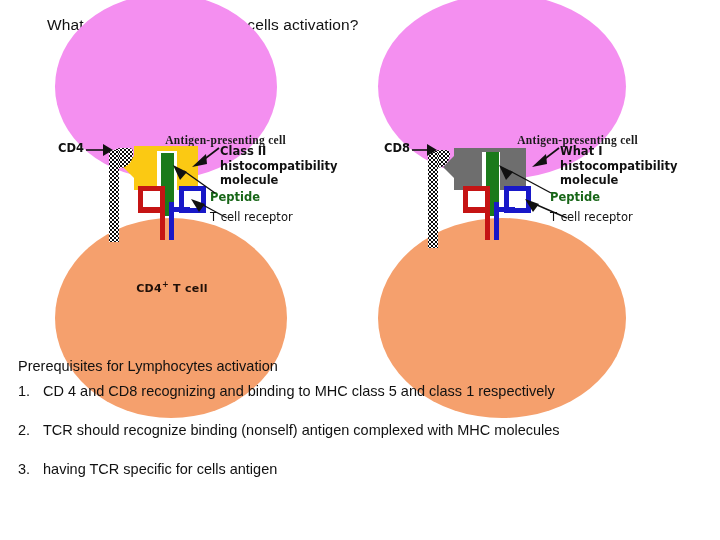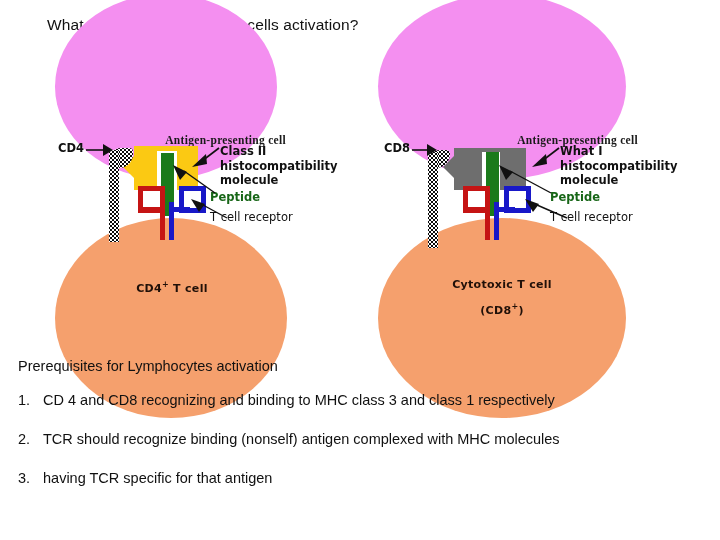--- a/index.html
+++ b/index.html
@@ -215,21 +215,21 @@
   
   #notes {
     position: absolute;
     left: 18px;
     top: 358px;
     width: 690px;
   }
   #notes-heading {
     font-size: 14.5px;
     color: #111111;
-    margin-bottom: 18px;
+    margin-bottom: 9px;
   }
   .note-item {
     display: flex;
     align-items: baseline;
     font-size: 14.5px;
     color: #111111;
     margin-bottom: 23px;
   }
   .note-num {
     width: 25px;
@@ -296,21 +296,20 @@
       <polygon points="3,3 17,8 11,16" fill="#111"></polygon>
     </svg>
   </div>
 
   <div class="panel" id="panel-right">
 
     <div class="apc"></div>
     <div class="apc-label">Antigen-presenting cell</div>
 
     <div class="tcell"></div>
-    <div class="tcell-label"><span>Cytotoxic T cell</span><br><span>(CD8</span><sup>+</sup><span>)</span></div>
 
     <div class="mhc" style="left:84px; top:96px; width:72px; height:42px;">
       <div class="mhc-body mhc-gray" style="width:72px; height:42px;"></div>
       <div class="mhc-groove" style="left:28px; top:4px; width:18px; height:38px;"></div>
     </div>
     <div class="mhc-wing gray" style="left:73px; top:103px;"></div>
 
     <div class="peptide-bar" style="left:116px; top:100px; width:13px; height:64px;"></div>
 
     <div class="coreceptor-head"></div>
@@ -349,23 +348,23 @@
       <polygon points="3,3 17,8 11,16" fill="#111"></polygon>
     </svg>
   </div>
 </div>
 
 <div id="notes">
   <div id="notes-heading">Prerequisites for Lymphocytes activation</div>
 
   <div class="note-item">
     <span class="note-num">1.</span>
-    <span class="note-text">CD 4 and CD8 recognizing and binding to MHC class 3  and class 1 respectively</span>
+    <span class="note-text">CD 4 and CD8 recognizing and binding to MHC class 5  and class 1 respectively</span>
   </div>
   <div class="note-item">
     <span class="note-num">2.</span>
     <span class="note-text">TCR should recognize binding (nonself) antigen complexed with MHC molecules</span>
   </div>
   <div class="note-item">
     <span class="note-num">3.</span>
-    <span class="note-text">having TCR specific for that antigen</span>
+    <span class="note-text">having TCR specific for cells antigen</span>
   </div>
 </div>
 
 </body></html>

